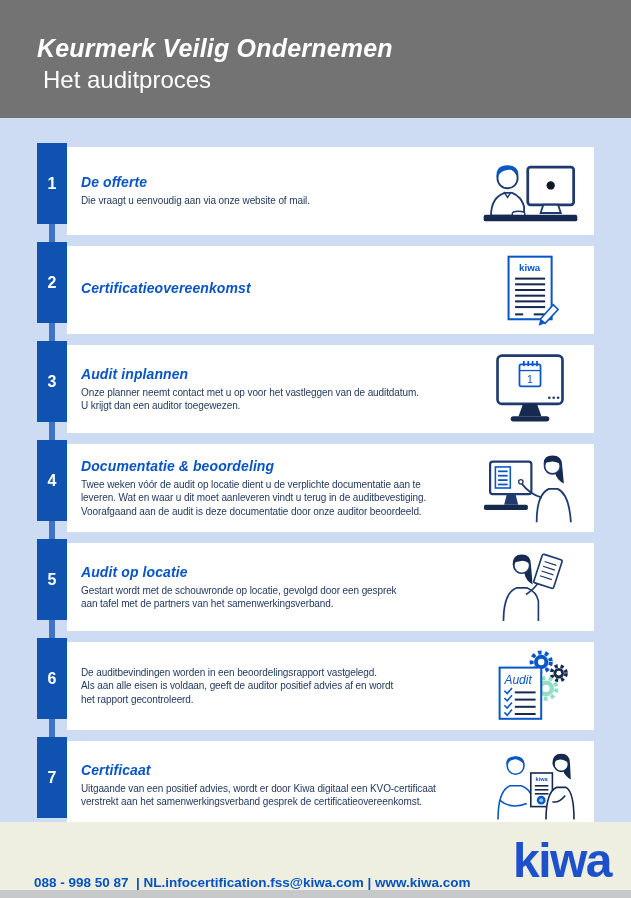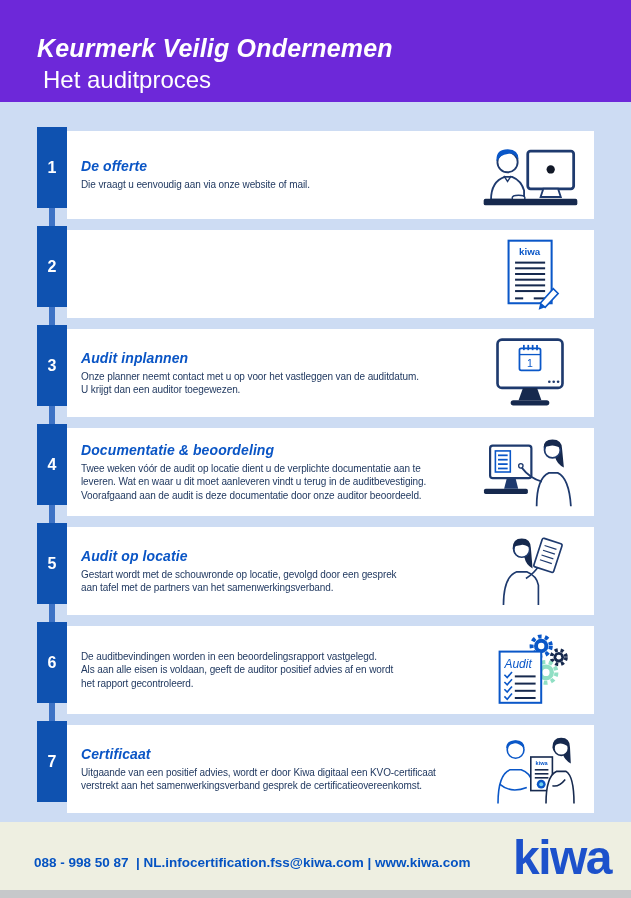--- a/index.html
+++ b/index.html
@@ -6,22 +6,22 @@
   html, body { margin: 0; padding: 0; }
   body {
     width: 631px; height: 898px;
     font-family: "Liberation Sans", sans-serif;
     background: #CDDCF3;
     position: relative;
     overflow: hidden;
   }
   
   .header {
-    background: #6d28d9;
-    height: 102px;
+    background: #737373;
+    height: 118px;
     padding: 34px 30px 0 37px;
   }
   .header .title1 {
     color: #FFFFFF;
     font-size: 25px;
     font-weight: bold;
     font-style: italic;
     letter-spacing: 0.2px;
     line-height: 1.15;
   }
@@ -100,21 +100,21 @@
     justify-content: center;
   }
   
   .footer {
     position: absolute;
     left: 0; right: 0;
     top: 822px;
     height: 68px;
     background: #EEEFE1;
     display: flex;
-    align-items: center;
+    align-items: flex-end;
     justify-content: space-between;
     padding: 12px 20px 0 34px;
   }
   .contact-line {
     color: #0553C2;
     font-size: 13.5px;
     font-weight: bold;
     white-space: pre;
   }
   .kiwa-logo {
@@ -164,20 +164,21 @@
         </svg>
       </div>
     </div>
   </div>
 
   <div class="step-row">
     <div class="num-tab">2</div>
     <div class="connector"></div>
     <div class="card">
       <div class="text-col">
+        <h3 class="step-title">Certificatieovereenkomst</h3>
       </div>
       <div class="icon-box">
         <svg viewBox="0 0 80 88" width="65" height="72">
           <rect x="13" y="3" width="53" height="77" fill="#fff" stroke="#0A57C8" stroke-width="2.5"></rect>
           <text x="39" y="20" font-size="12" font-weight="bold" fill="#0A57C8" text-anchor="middle">kiwa</text>
           <g stroke="#16294E" stroke-width="2.5">
             <line x1="21" y1="30" x2="58" y2="30"></line>
               <line x1="21" y1="37" x2="58" y2="37"></line>
             <line x1="21" y1="44" x2="58" y2="44"></line>
               <line x1="21" y1="51" x2="58" y2="51"></line>

